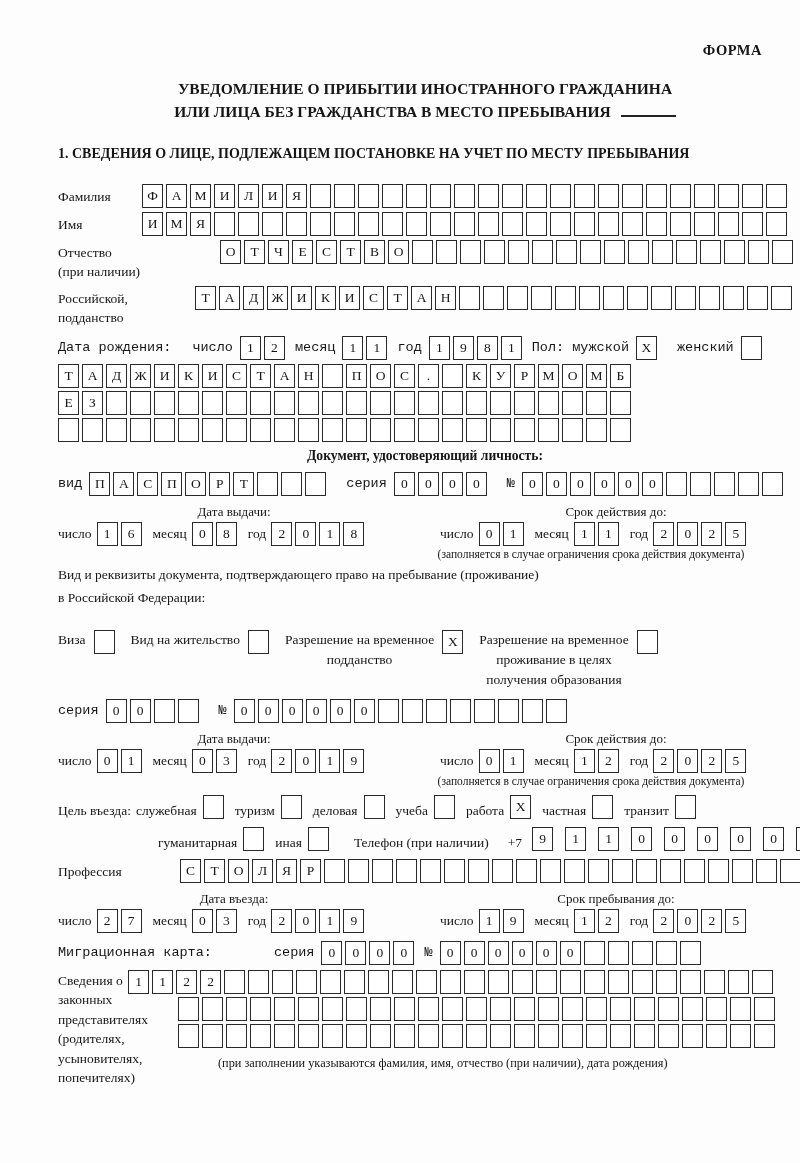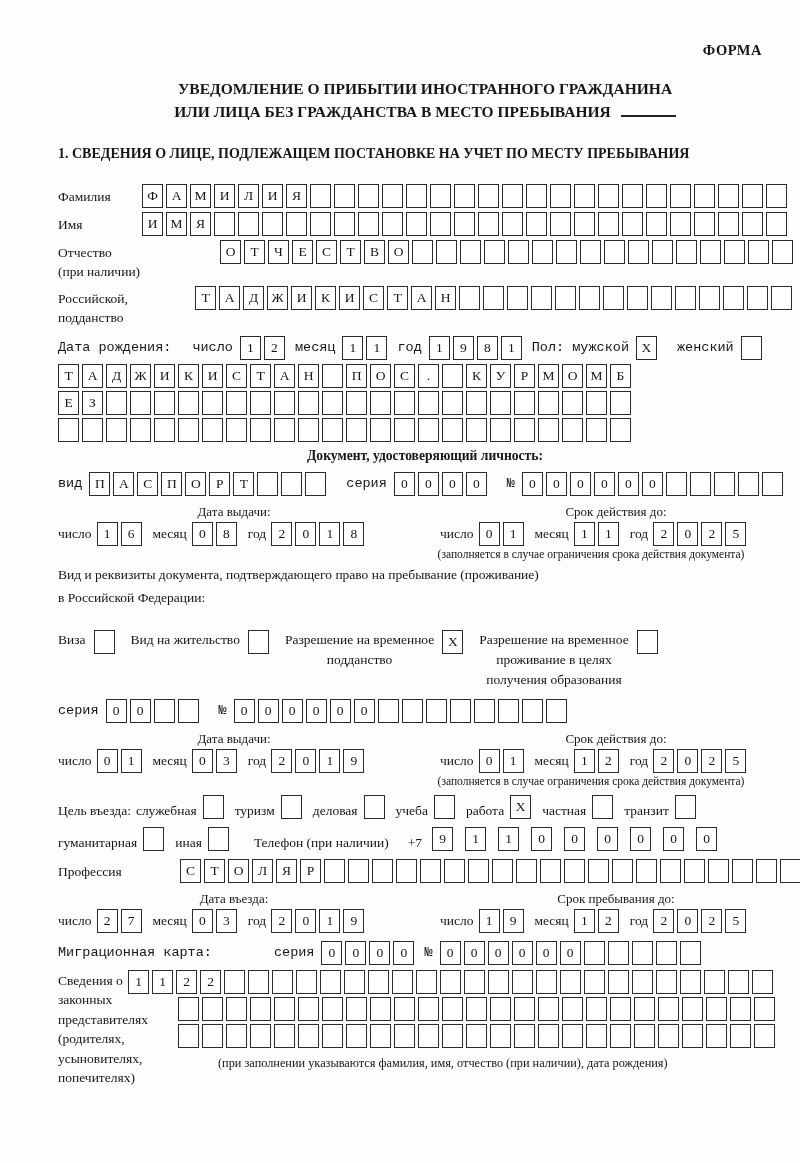--- a/index.html
+++ b/index.html
@@ -45,21 +45,21 @@
   .opt{display:flex;align-items:flex-start;margin-right:16px;}
   .opt:last-child{margin-right:0;}
   .opt .txt{line-height:1.5;}
   .opt .txt .bl{display:block;text-align:center;}
   .opt .cell{margin-left:8px;margin-right:0;}
   
   .purpose{display:flex;align-items:flex-end;margin-top:8px;font-size:13.5px;flex-wrap:nowrap;}
   .purpose .plab{margin-right:5px;white-space:nowrap;}
   .purpose .cell{margin-right:11px;margin-left:1px;}
   .purpose .cells{margin-left:4px;}
-  .indent100{}
+  .indent100{margin-left:100px;}
   
   .guardians{position:relative;margin-top:5px;font-size:13.5px;}
   .glabel{position:absolute;left:0;top:1px;line-height:1.45;}
   .grow1{margin-left:70px;}
   .grow{margin-left:120px;margin-top:3px;}
   .gnote{margin-left:160px;margin-top:8px;font-size:12.3px;}
 </style>
 </head>
 <body>
 

